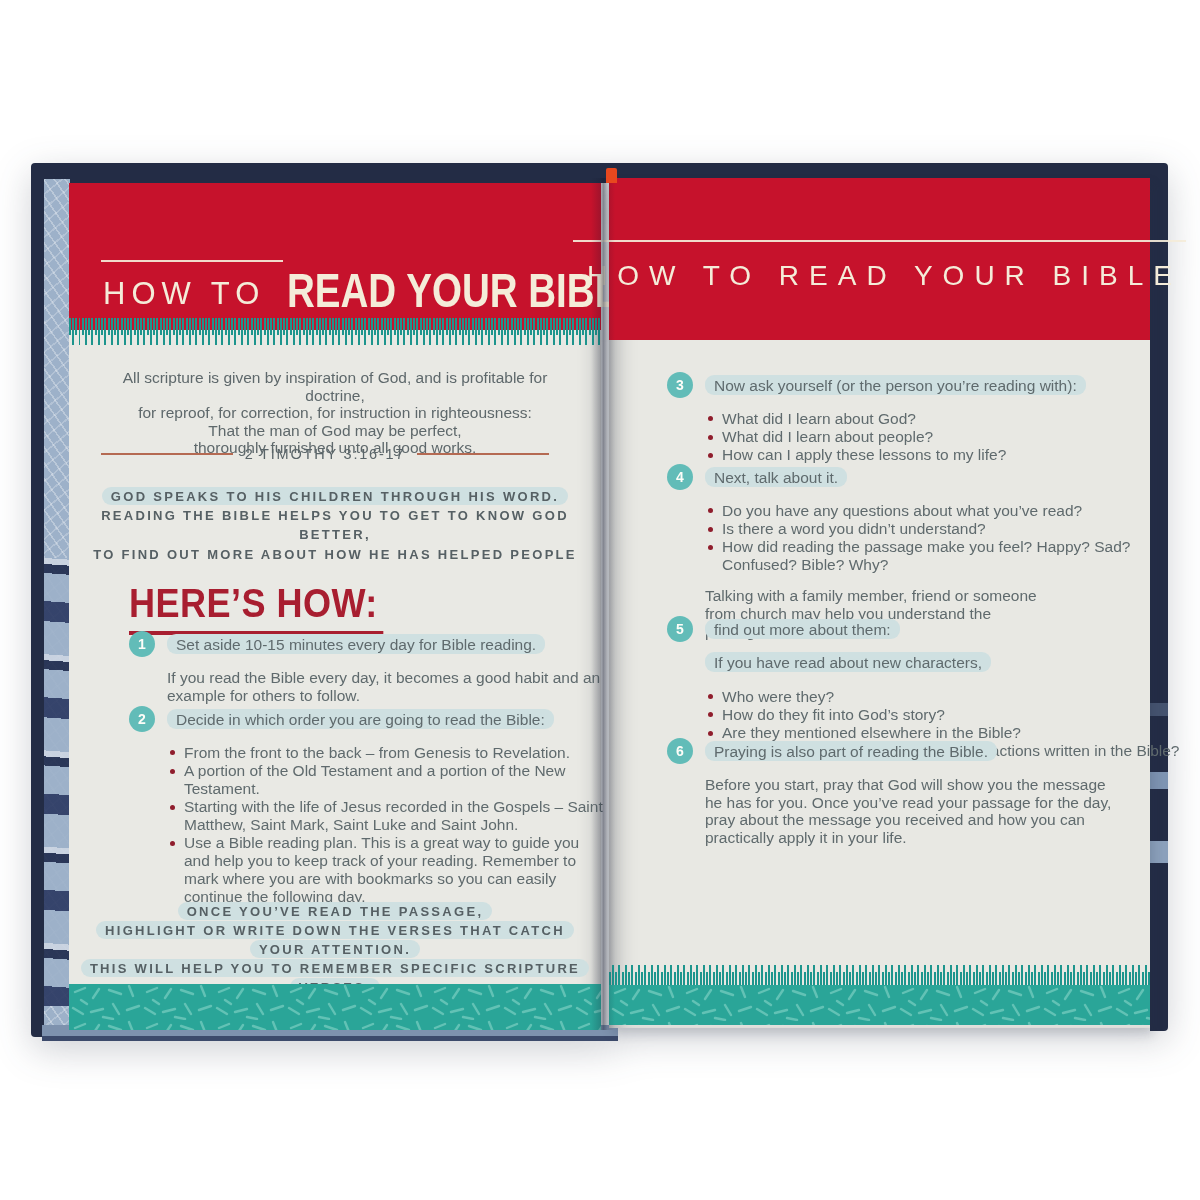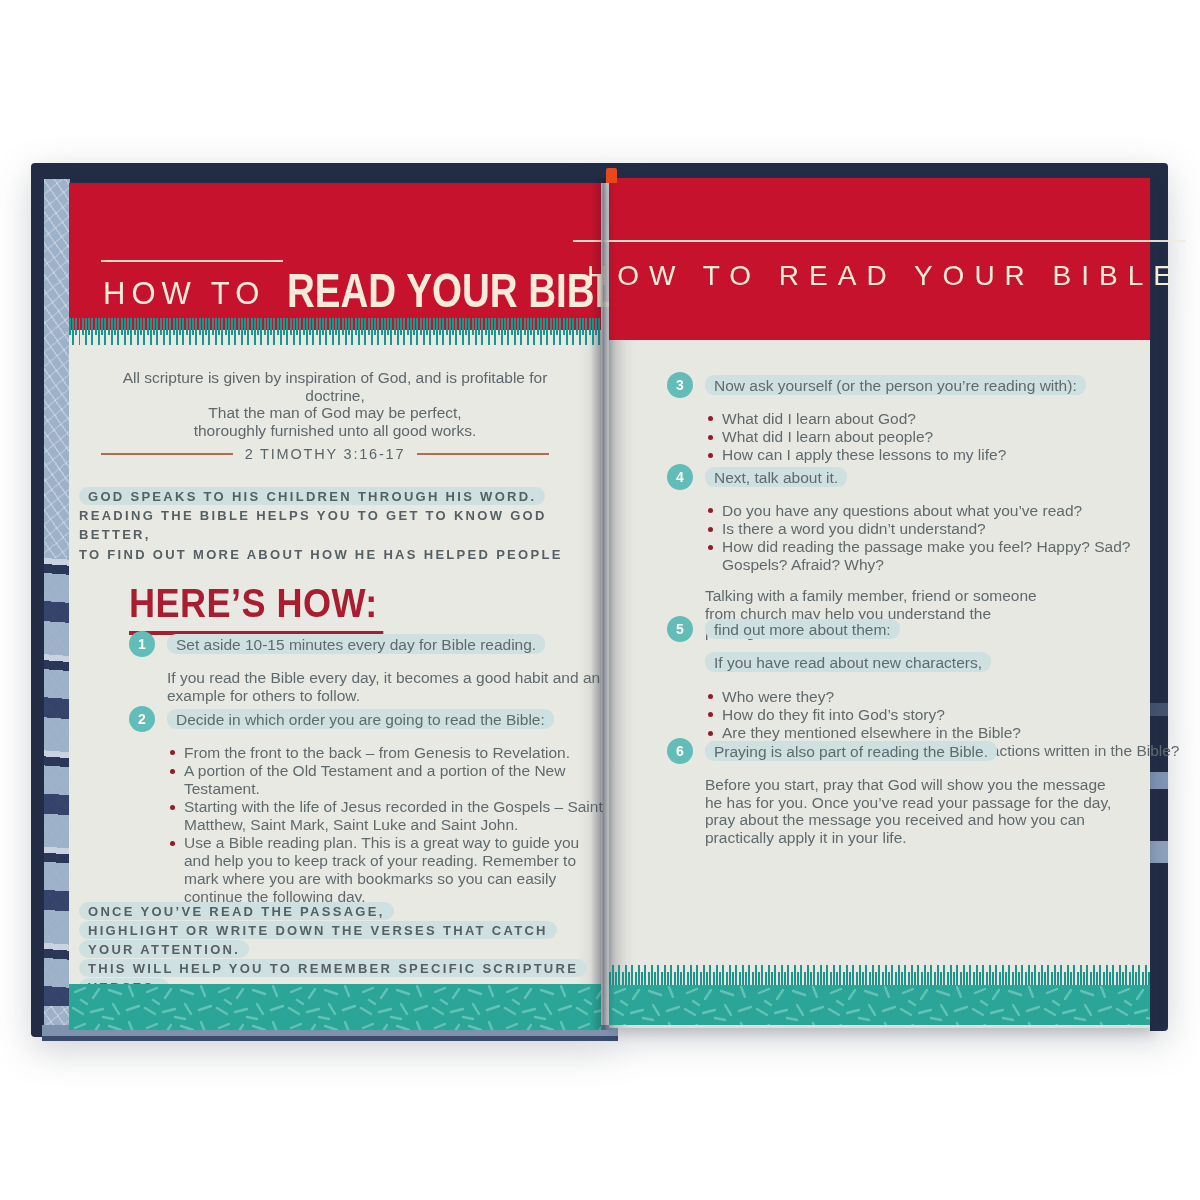--- a/index.html
+++ b/index.html
@@ -53,21 +53,21 @@
      transform:scaleX(.82) scaleY(1.04);transform-origin:left bottom;display:inline-block;margin-left:4px;line-height:1;}
   .title-r{color:var(--cream);font-size:28px;letter-spacing:10px;font-weight:400;
      border-top:2px solid rgba(244,236,217,.92);padding:18px 4px 0 14px;margin-bottom:48px;white-space:nowrap;}
 
   .scripture{position:absolute;left:24px;right:24px;top:186px;text-align:center;
      font-size:15.5px;line-height:17.5px;color:#5e686b;}
   .refrow{position:absolute;left:32px;right:52px;top:263px;display:flex;align-items:center;gap:12px;}
   .refrow .rule{flex:1;height:2px;background:var(--rule);}
   .ref-text{font-size:14.5px;letter-spacing:1.8px;color:#596468;white-space:nowrap;}
 
-  .centered-caps{position:absolute;left:10px;right:10px;text-align:left;
+  .centered-caps{position:absolute;left:10px;right:10px;text-align:center;
      font-size:13px;letter-spacing:2.3px;line-height:19.5px;color:#566064;font-weight:bold;}
   .intro{top:303px;}
   .outro{top:718px;line-height:19px;}
   .pill{background:var(--pill);border-radius:9px;padding:1.5px 9px;
      box-decoration-break:clone;-webkit-box-decoration-break:clone;}
 
   .sec-heading{position:absolute;left:60px;top:400px;color:var(--crimson);font-weight:700;
      font-size:41px;letter-spacing:.5px;line-height:1;transform:scaleX(.88);transform-origin:left top;
      border-bottom:4px solid var(--crimson);padding:0 6px 7px 0;display:inline-block;}
 
@@ -104,20 +104,21 @@
     <div class="red-band band-l">
       <div class="title-row">
         <span class="howto">HOW TO</span>
         <span class="title-main">READ YOUR BIBLE</span>
       </div>
     </div>
     <div class="fringe fringe-down"></div>
 
     <div class="scripture">
       <div>All scripture is given by inspiration of God, and is profitable for doctrine,</div>
+      <div>for reproof, for correction, for instruction in righteousness:</div>
       <div>That the man of God may be perfect,</div>
       <div>thoroughly furnished unto all good works.</div>
     </div>
     <div class="refrow">
       <span class="rule"></span>
       <span class="ref-text">2 TIMOTHY 3:16-17</span>
       <span class="rule"></span>
     </div>
 
     <div class="centered-caps intro">
@@ -204,21 +205,21 @@
 
     <div class="step w450" style="left:58px;top:290px;">
       <div>
           <div class="badge">4</div>
         </div>
       <div class="step-body">
         <div class="step-heading-block"><span class="pill step-heading">Next, talk about it.</span></div>
         <div class="bullets">
           <div class="bullet">Do you have any questions about what you’ve read?</div>
           <div class="bullet">Is there a word you didn’t understand?</div>
-          <div class="bullet" style="width:418px">How did reading the passage make you feel? Happy? Sad? Gospels? Afraid? Why?</div>
+          <div class="bullet" style="width:418px">How did reading the passage make you feel? Happy? Sad? Confused? Bible? Why?</div>
         </div>
         <div class="note" style="width:340px">Talking with a family member, friend or someone from church may help you understand the passage better.</div>
       </div>
     </div>
 
     <div class="step w450" style="left:58px;top:442px;">
       <div>
           <div class="badge">5</div>
         </div>
       <div class="step-body">

